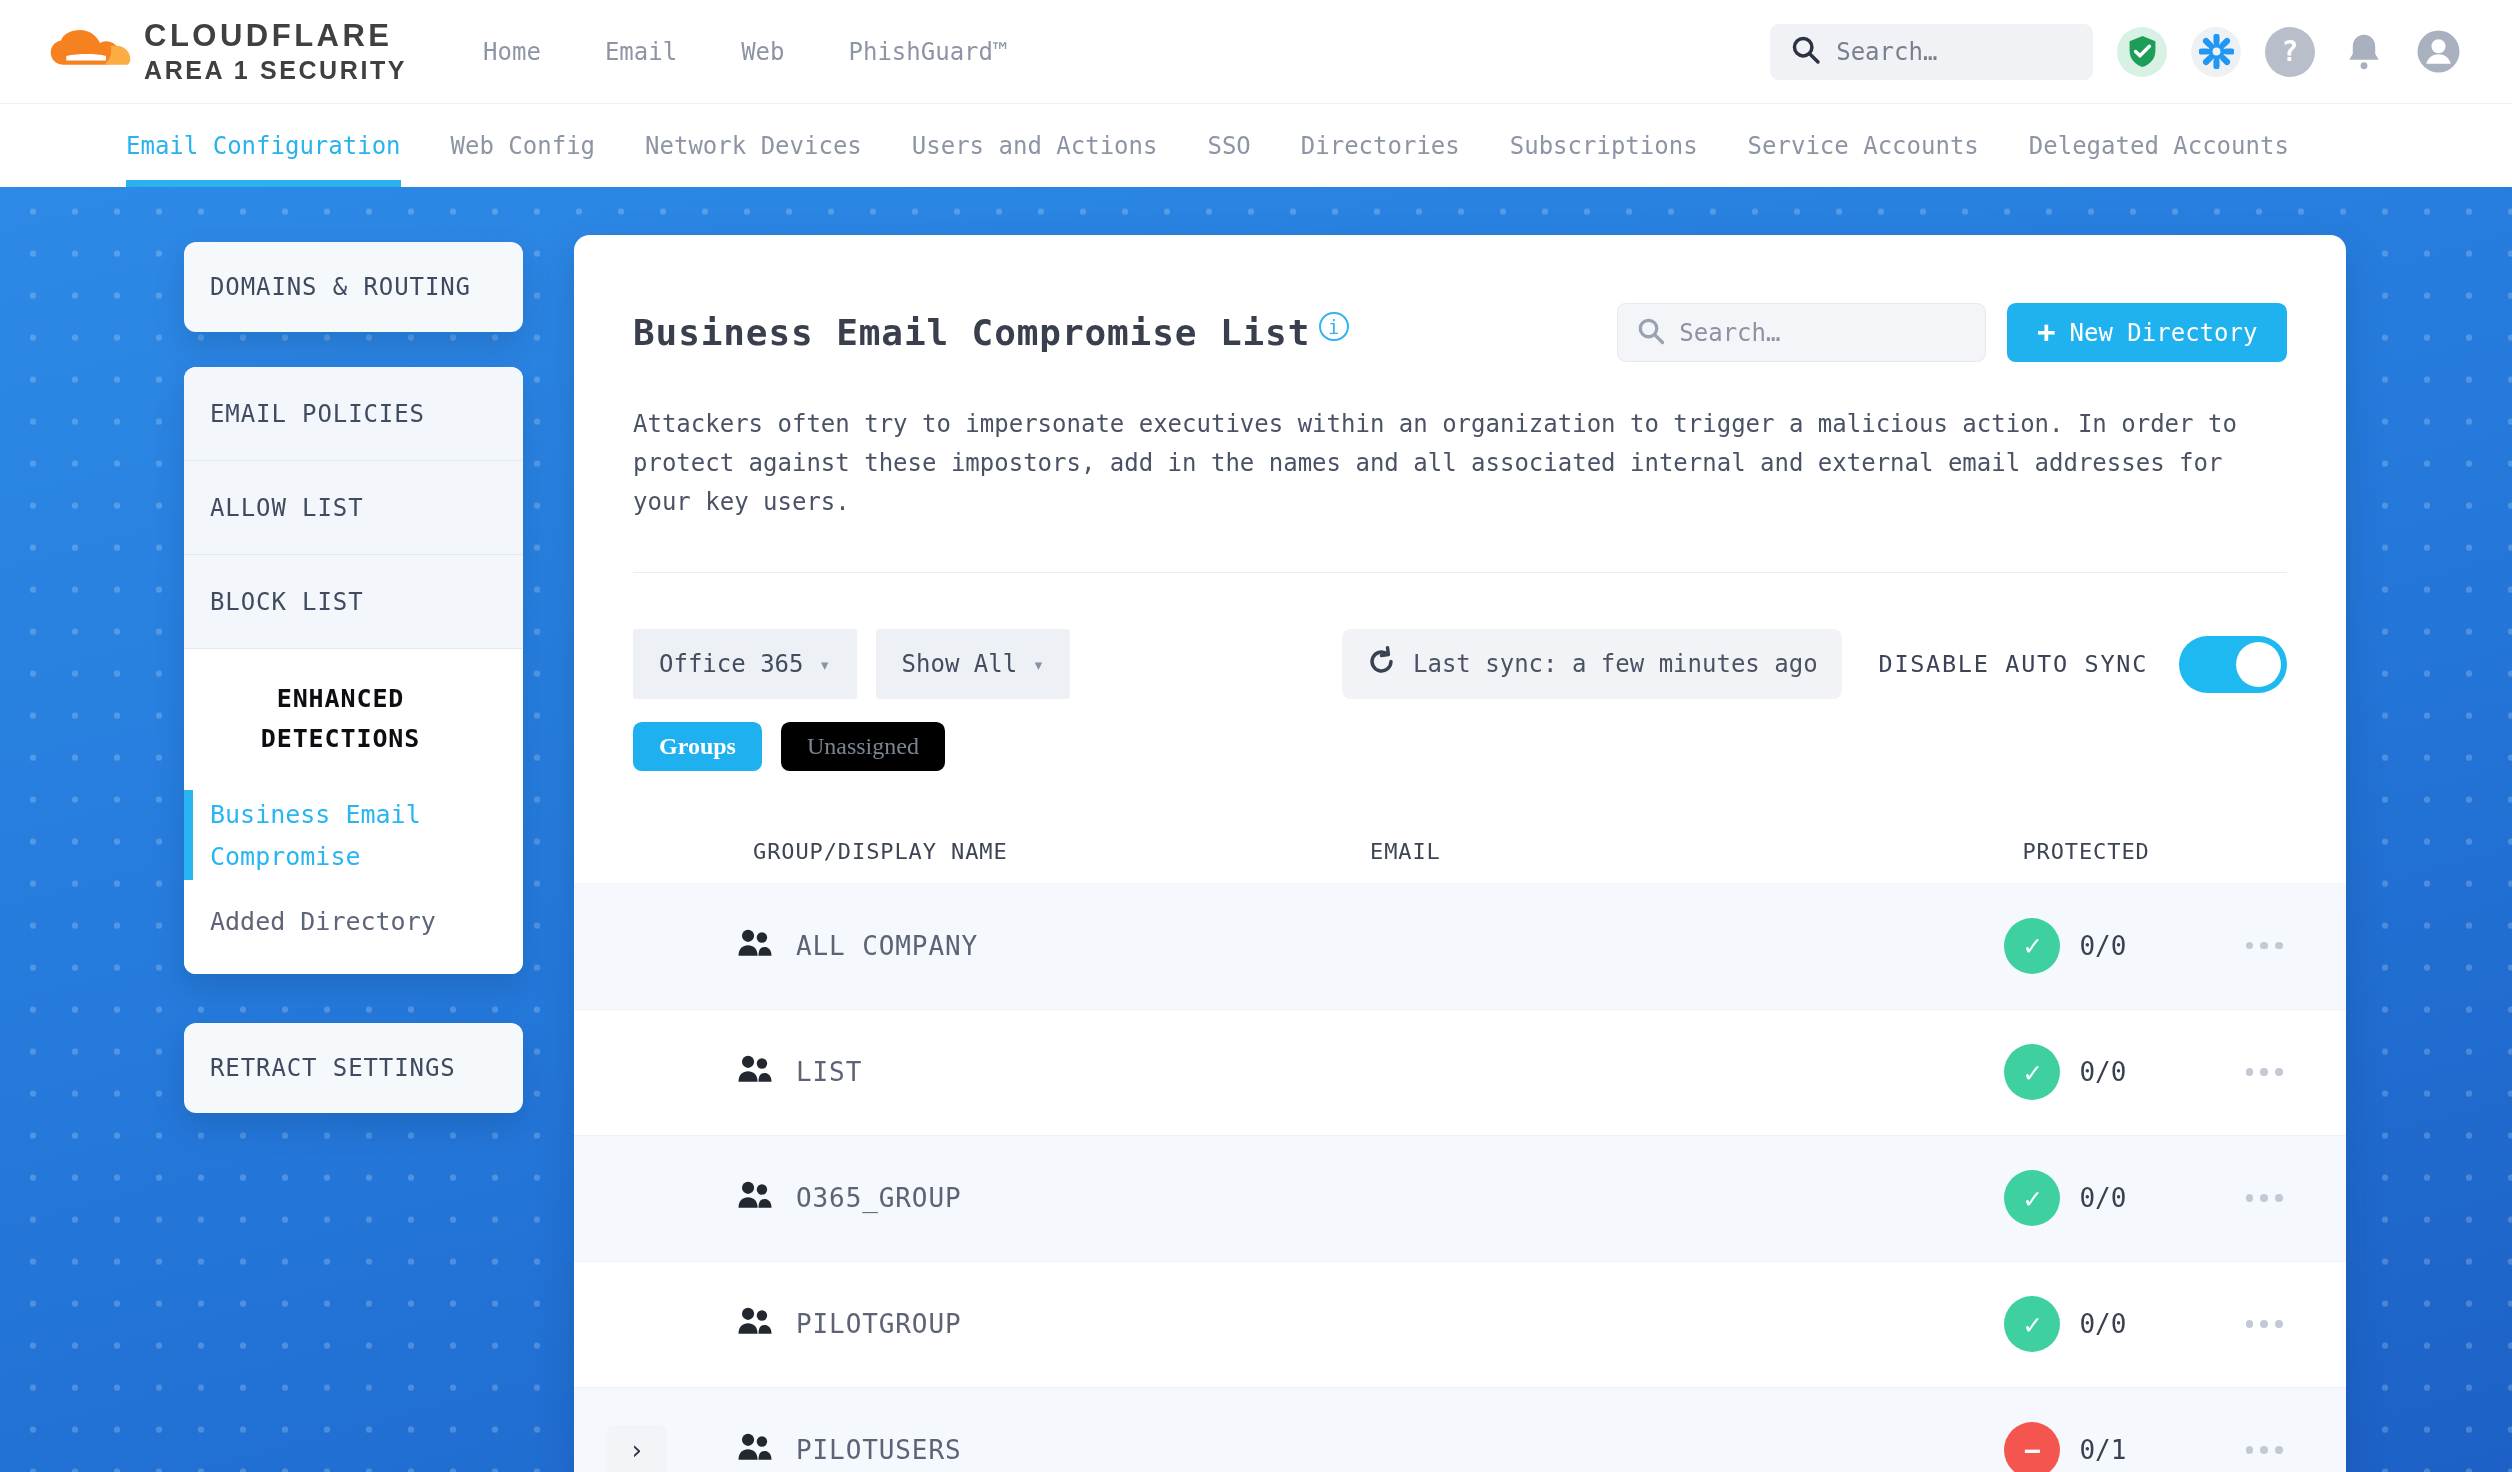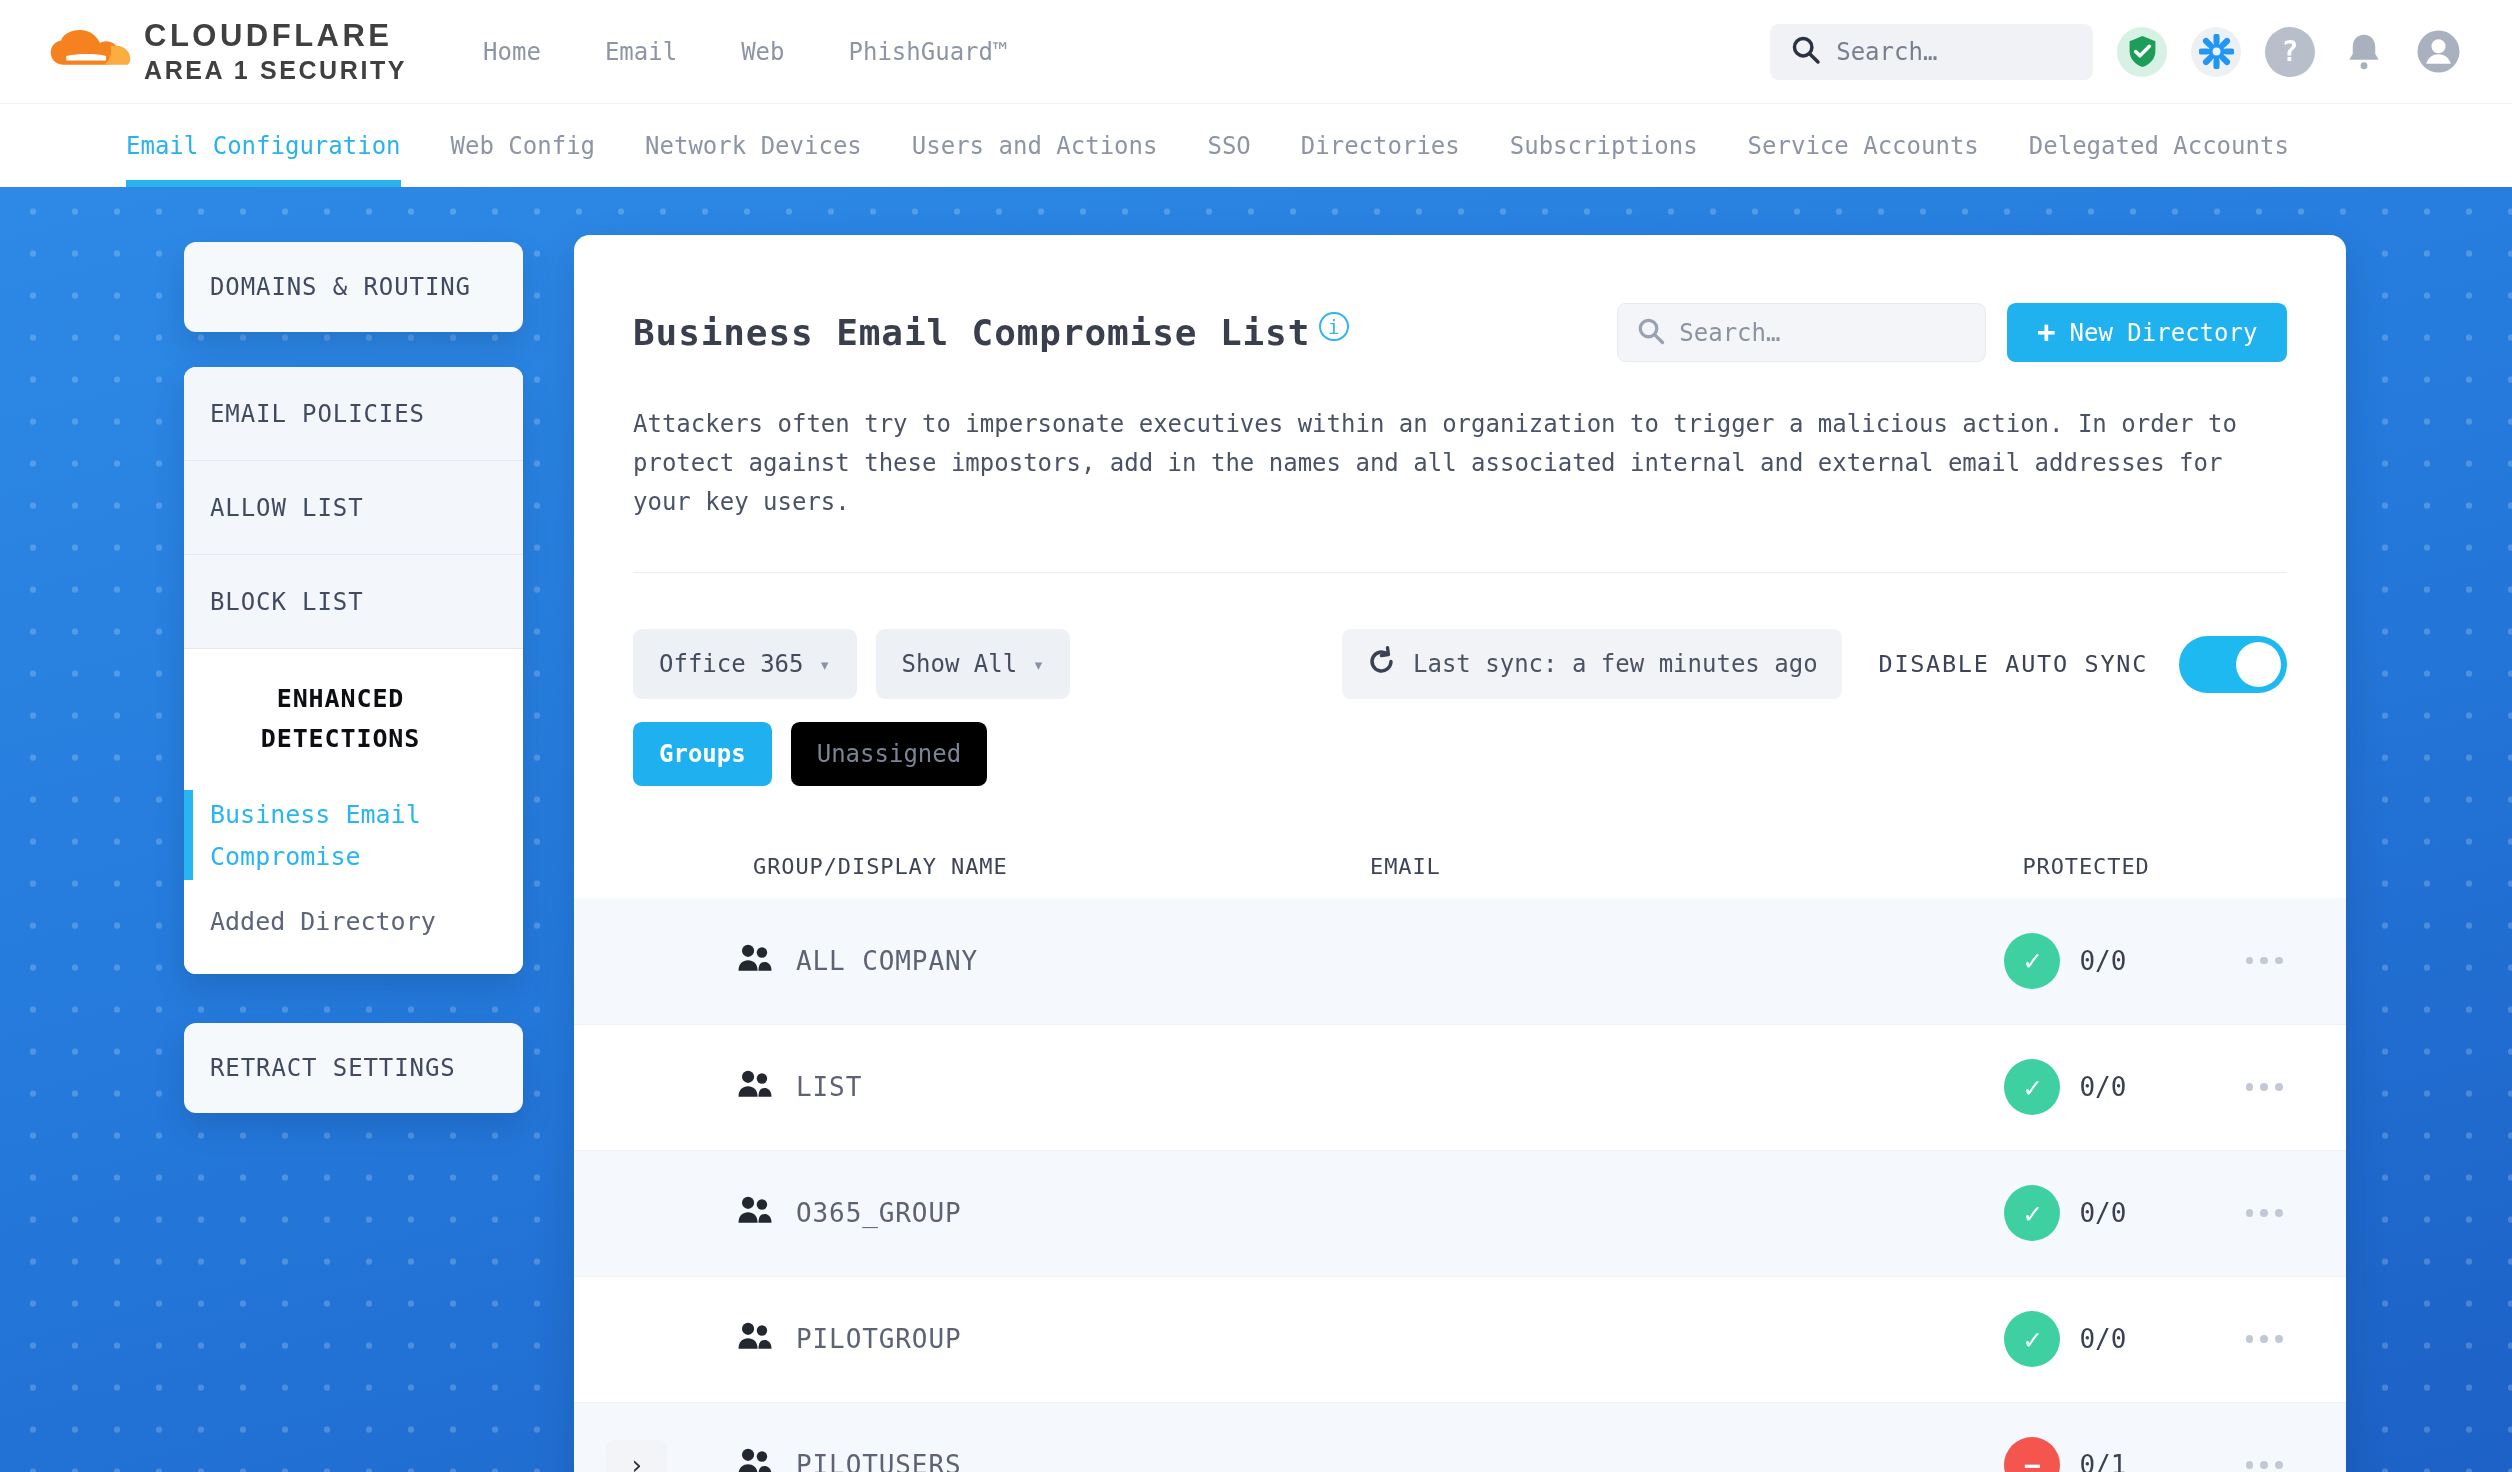--- a/index.html
+++ b/index.html
@@ -75,35 +75,35 @@
     font-size:24px; color:#4a5266; width:100%; }
   .card-search input::placeholder { color:#8b93a3; }
   .new-dir-btn { height:59px; background:#1fb2ef; border:none; border-radius:8.7px; color:#ffffff;
     font-family:inherit; font-size:24px; padding:0 29.6px; display:flex; align-items:center; gap:14px;
     cursor:pointer; }
   .new-dir-btn .plus { font-size:31px; font-weight:bold; margin-top:-3.5px; }
   .desc { margin-top:43px; font-size:24px; line-height:39px; color:#4a5266; max-width:1656px; }
   .hr { margin-top:50px; border-top:1.7px solid #e9ecf1; }
 
   .filters { margin-top:56px; display:flex; align-items:center; }
-  .chip { height:70px; background:#edf0f4; border-radius:9px; display:flex; align-items:center;
+  .chip { height:70px; background:#edf0f4; border-radius:3px; display:flex; align-items:center;
     padding:0 26px; font-size:24px; color:#434c5e; gap:15.6px; cursor:pointer; }
   .chip + .chip { margin-left:19px; }
   .caret { font-size:19px; color:#8a92a2; }
   .sync-chip { margin-left:auto; height:70px; background:#f1f3f6; border-radius:8.7px; display:flex;
     align-items:center; padding:0 24px; gap:15.6px; font-size:24px; color:#4b5363; cursor:pointer; }
   .autosync-label { margin-left:37px; font-size:23.5px; color:#3c4356; letter-spacing:1.7px; }
   .toggle { margin-left:31px; width:108px; height:57px; border-radius:29.6px; background:#1fb9f2;
     position:relative; cursor:pointer; flex:0 0 auto; }
   .toggle .knob { position:absolute; right:6px; top:6px; width:45px; height:45px; border-radius:50%;
     background:#ffffff; }
 
   .view-tabs { margin-top:22.6px; display:flex; gap:19px; }
-  .pill { height:64px; border-radius:8.7px; display:flex; align-items:center; padding:10px 26px;
-    font-size:24px; cursor:pointer; }
+  .pill { height:49px; border-radius:8.7px; display:flex; align-items:center; padding:10px 26px;
+    font-size:24px; cursor:pointer;font-family:Liberation Serif, serif; }
   .pill.active { background:#1fb1ef; color:#ffffff; font-weight:bold; }
   .pill.idle { background:#000000; color:#7b8494; }
 
   
   .table { margin:49px -59px 0 -59px; }
   .tgrid { display:grid; grid-template-columns:161px 61px 556px 635px 243px 1fr; align-items:center; }
   .thead { height:63px; font-size:22px; color:#3d4454; letter-spacing:0.9px;padding-left:18px; }
   .thead .c-name { grid-column:2 / span 2; }
   .trow { height:126px; }
   .trow.alt { background:#f5f8fc; }

